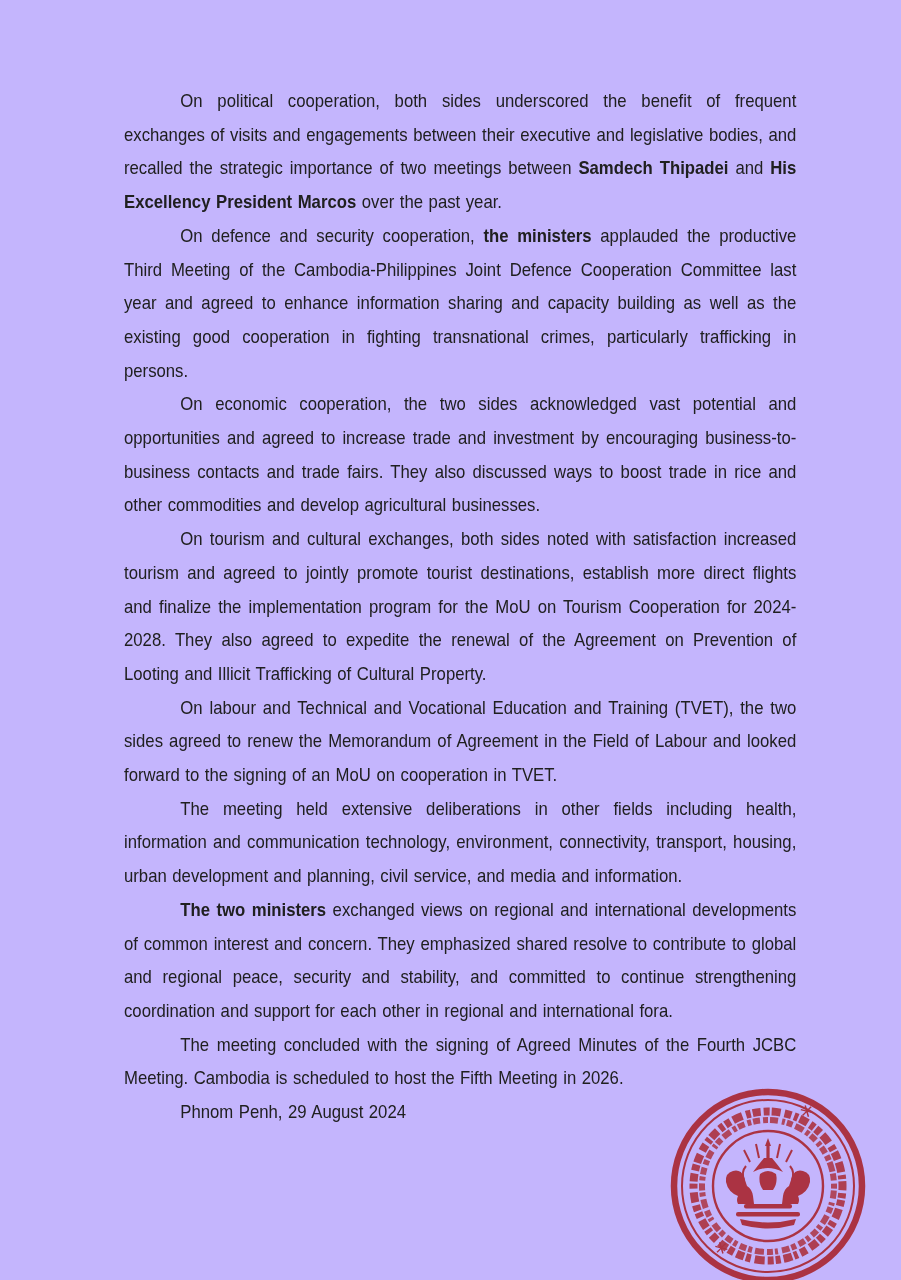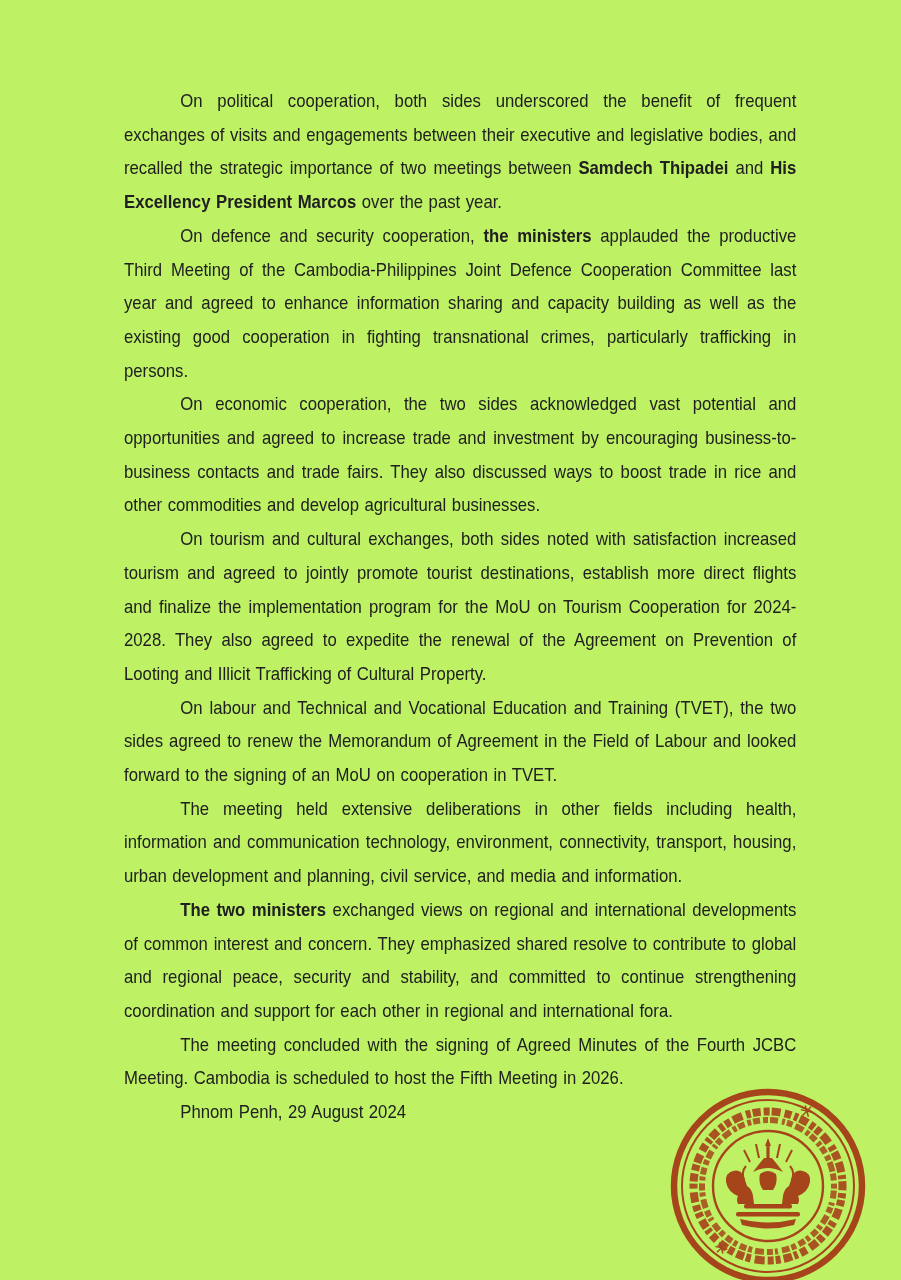--- a/index.html
+++ b/index.html
@@ -8,21 +8,21 @@
   }
   html, body {
     margin: 0;
     padding: 0;
     background: #ffffff;
   }
   .page {
     position: relative;
     width: 901px;
     height: 1280px;
-    background: #bef264;
+    background: #c4b5fd;
     overflow: hidden;
     font-family: "Liberation Sans", sans-serif;
   }
   .content {
     position: absolute;
     left: 124px;
     top: 84px;
     width: 764px;
     transform: scaleX(0.88);
     transform-origin: left top;

